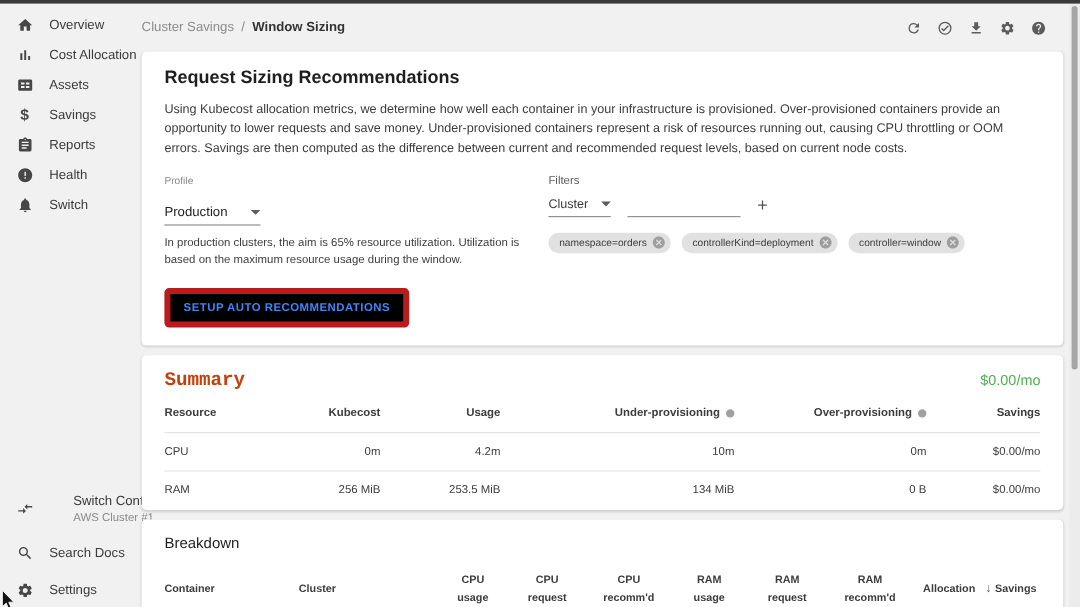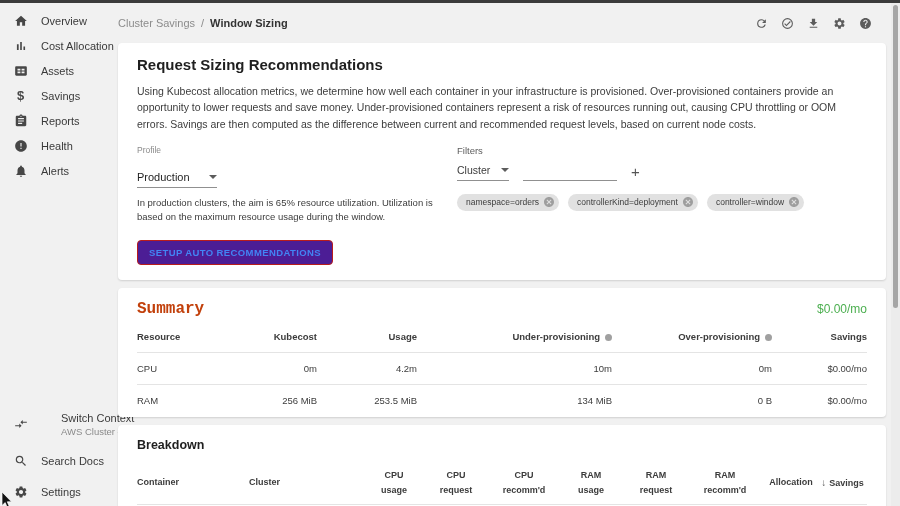--- a/index.html
+++ b/index.html
@@ -57,39 +57,39 @@
   .filter-row { display: flex; align-items: flex-end; gap: 14px; }
   .filter-type { display: flex; align-items: center; justify-content: space-between; gap: 5px; width: 52px;
     border-bottom: 1px solid #909090; padding-bottom: 4px; font-size: 10.5px; color: #3c3c3c; cursor: pointer; }
   .filter-input { border: none; border-bottom: 1px solid #909090; width: 94px; height: 16px; background: transparent;
     font-size: 10px; outline: none; font-family: "Liberation Sans", sans-serif; }
   .add-filter { font-size: 15px; color: #555; line-height: 1; padding-bottom: 2px; cursor: pointer; background: none; border: none; }
   .chips { display: flex; gap: 9px; margin-top: 13px; }
   .chip { display: inline-flex; align-items: center; gap: 4px; background: #e1e1e1; border-radius: 9px; height: 17px;
     padding: 0 4px 0 9px; font-size: 8.5px; color: #3c3c3c; white-space: nowrap; }
   .chip svg { fill: #9e9e9e; cursor: pointer; }
-  .setup-btn { margin-top: 16px; display: inline-block; border: 1px solid #b91c1c; border-radius: 4px; background: #4c1d95;
+  .setup-btn { margin-top: 16px; display: inline-block; border: 5px solid #b91c1c; border-radius: 4px; background: #000000;
     color: #4285f4; font-size: 9.5px; font-weight: bold; letter-spacing: .4px; padding: 6px 11px; cursor: pointer;
     font-family: "Liberation Sans", sans-serif; }
 
   
   .card-summary { padding: 12px 19px 1px; margin-bottom: 8px; }
   .summary-head { display: flex; align-items: baseline; }
   .summary-title { font-size: 16px; font-weight: bold; color: #c2410c; font-family: Liberation Mono, monospace; }
   .summary-total { margin-left: auto; font-size: 12px; color: #4caf50; }
   table.sum-table { width: 100%; border-collapse: collapse; margin-top: 4px; font-size: 9.5px; color: #3c3c3c; table-layout: fixed; }
   .sum-table th { font-weight: bold; color: #3c3c3c; padding: 9px 0 10px; text-align: right; }
   .sum-table th:first-child { text-align: left; }
   .sum-table td { padding: 10px 0; border-top: 1px solid #e4e4e4; text-align: right; }
   .sum-table td:first-child { text-align: left; }
   .info-dot { display: inline-block; width: 7px; height: 7px; border-radius: 50%; background: #a0a0a0; margin-left: 5px; vertical-align: -1px; cursor: pointer; }
 
   
   .card-breakdown { padding: 13px 19px; min-height: 132px; }
-  .breakdown-title { font-size: 12.5px; font-weight: bold; color: #1f1f1f; }
+  .breakdown-title { font-size: 12.5px; font-weight: normal; color: #1f1f1f; }
   table.bd-table { width: 100%; border-collapse: collapse; margin-top: 9px; font-size: 9px; color: #3c3c3c; table-layout: fixed; }
   .bd-table th { font-weight: bold; color: #3c3c3c; padding: 7px 0; text-align: center; vertical-align: middle; line-height: 1.6; }
   .bd-table th.left, .bd-table td.left { text-align: left; }
   .bd-table th.right, .bd-table td.right { padding-right: 3px; }
   .bd-table td { padding: 9px 0; border-top: 1px solid #e4e4e4; border-bottom: 1px solid #e4e4e4; text-align: center; vertical-align: middle; line-height: 1.5; }
   .bd-table .cl-cell { padding-right: 16px; }
   .sort-arrow { color: #5c5c5c; margin-right: 3px; font-size: 10px; }
 
   
   .scrollbar-track { position: absolute; top: 3px; right: 0; width: 9px; bottom: 0; background: #ececec; }
@@ -149,21 +149,21 @@
           </svg>
       </span>
       <span class="lbl">Health</span>
     </div>
     <div class="side-item">
       <span class="ic">
         <svg width="14" height="14" viewBox="0 0 24 24">
             <path d="M12 22c1.1 0 2-.9 2-2h-4c0 1.1.89 2 2 2zm6-6v-5c0-3.07-1.64-5.64-4.5-6.32V4c0-.83-.67-1.5-1.5-1.5s-1.5.67-1.5 1.5v.68C7.63 5.36 6 7.92 6 11v5l-2 2v1h16v-1l-2-2z"></path>
           </svg>
       </span>
-      <span class="lbl">Alerts</span>
+      <span class="lbl">Switch</span>
     </div>
   </div>
 
   <div class="side-bottom">
     <div class="side-item two-line">
       <span class="ic">
         <svg width="14" height="14" viewBox="0 0 24 24">
             <path d="M9.01 14H2v2h7.01v3L13 15l-3.99-4v3zm5.98-1v-3H22V8h-7.01V5L11 9l3.99 4z"></path>
           </svg>
       </span>

